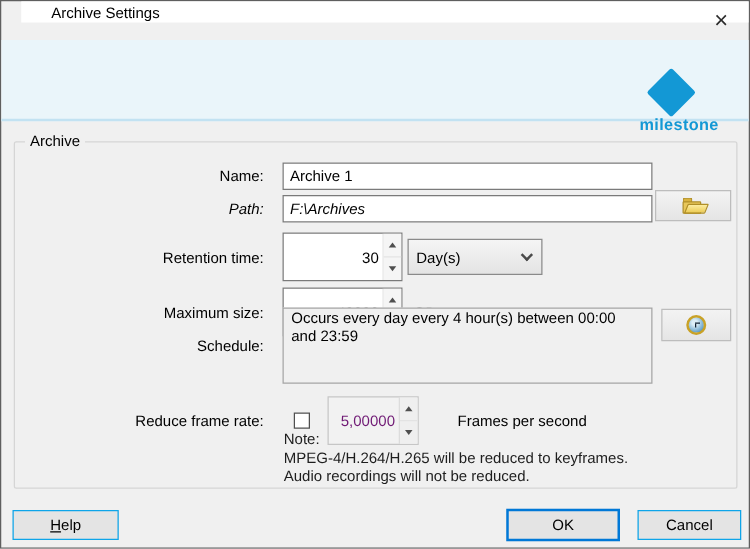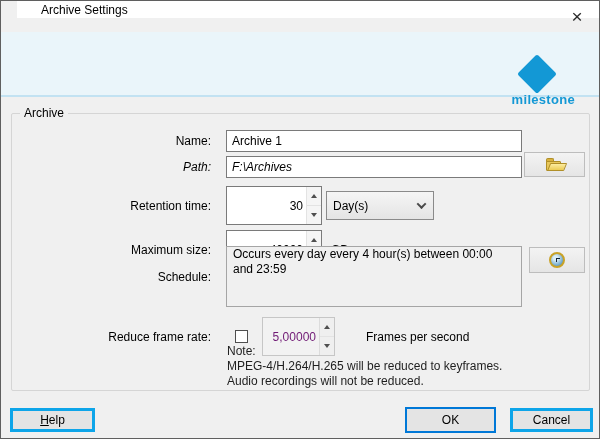--- a/index.html
+++ b/index.html
@@ -145,21 +145,21 @@
     border: 1px solid #4f4f4f; background: #fff;
     margin-left: 9px; margin-right: 14px; flex: none;
   }
 
   
   .note { position: absolute; left: 215px; top: 230px; line-height: 15px; color: #1e1e1e; }
 
   
   .btn {
     position: absolute; height: 24px;
-    background: #e4e4e4; border: 3px solid #0ea5e9;
+    background: #e4e4e4; border: 1px solid #0ea5e9;
     display: flex; align-items: center; justify-content: center;
     font-size: 12px;
   }
   .btn-help { left: 9px; top: 407px; width: 85px; }
   .btn-ok { left: 404px; top: 406px; width: 91px; height: 26px; border: 2px solid #0078d7; }
   .btn-cancel { left: 509px; top: 407px; width: 83px; }
   .u { text-decoration: underline; }
 </style>
 </head>
 <body>

